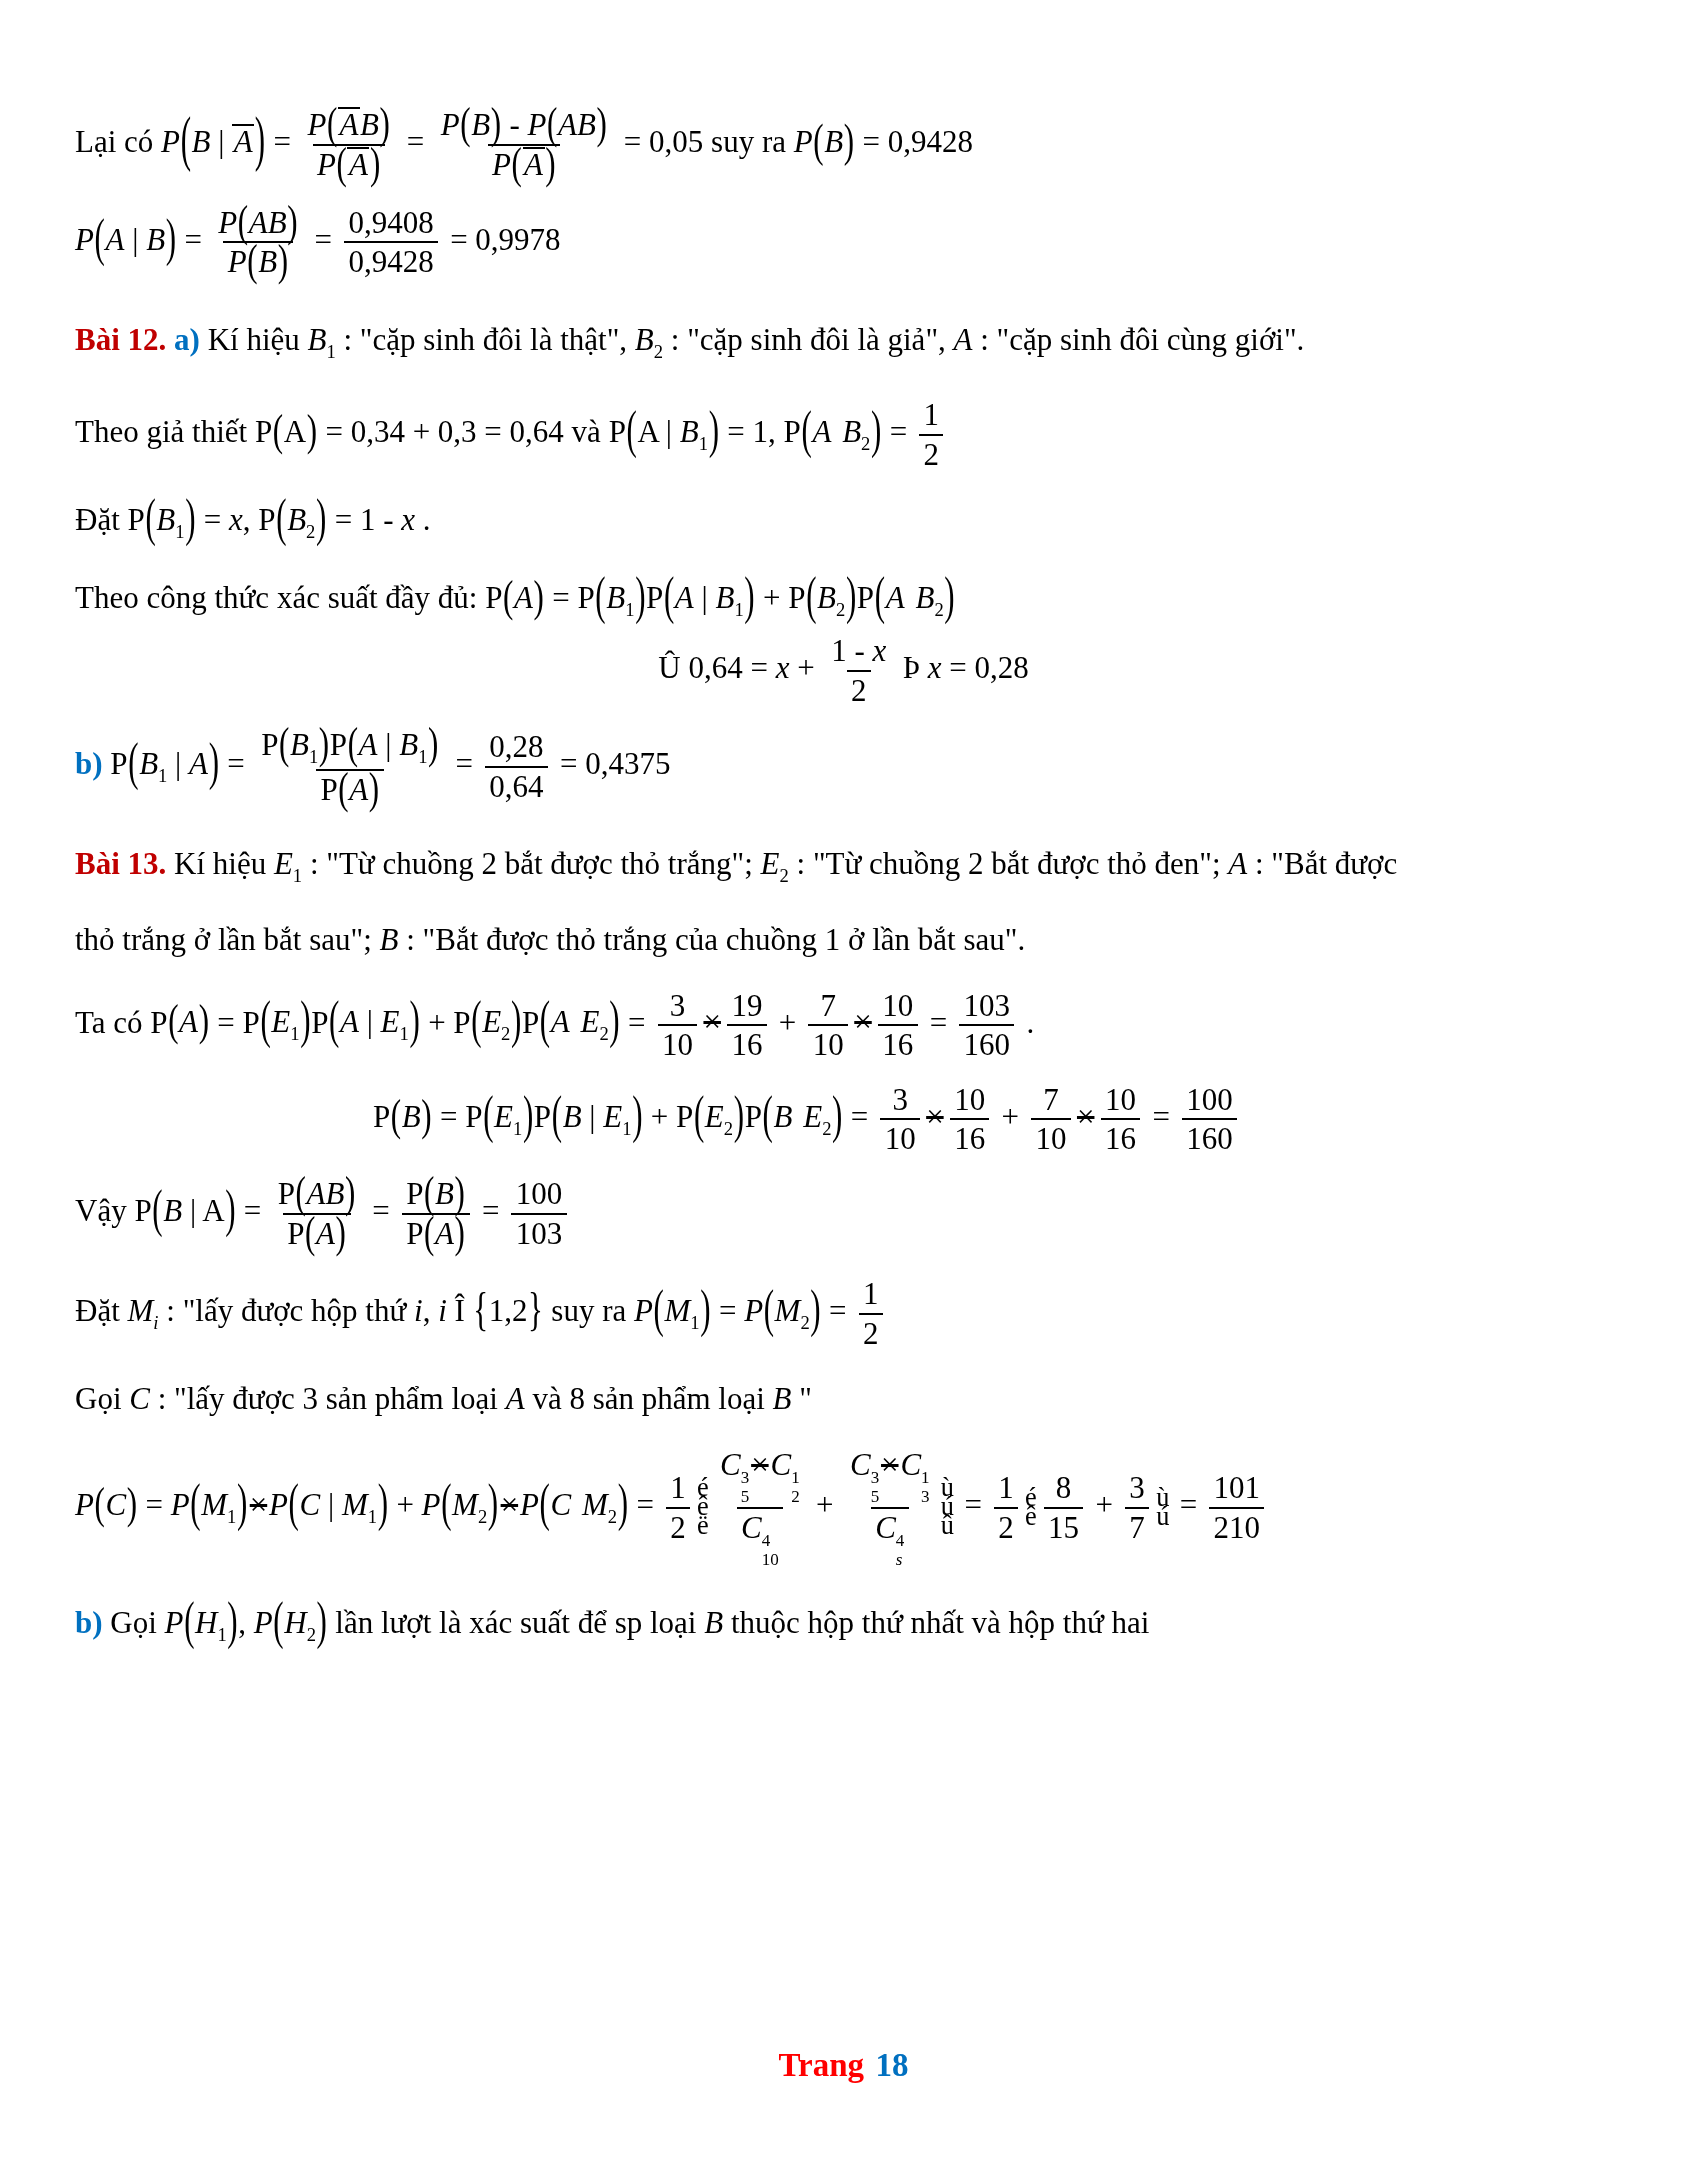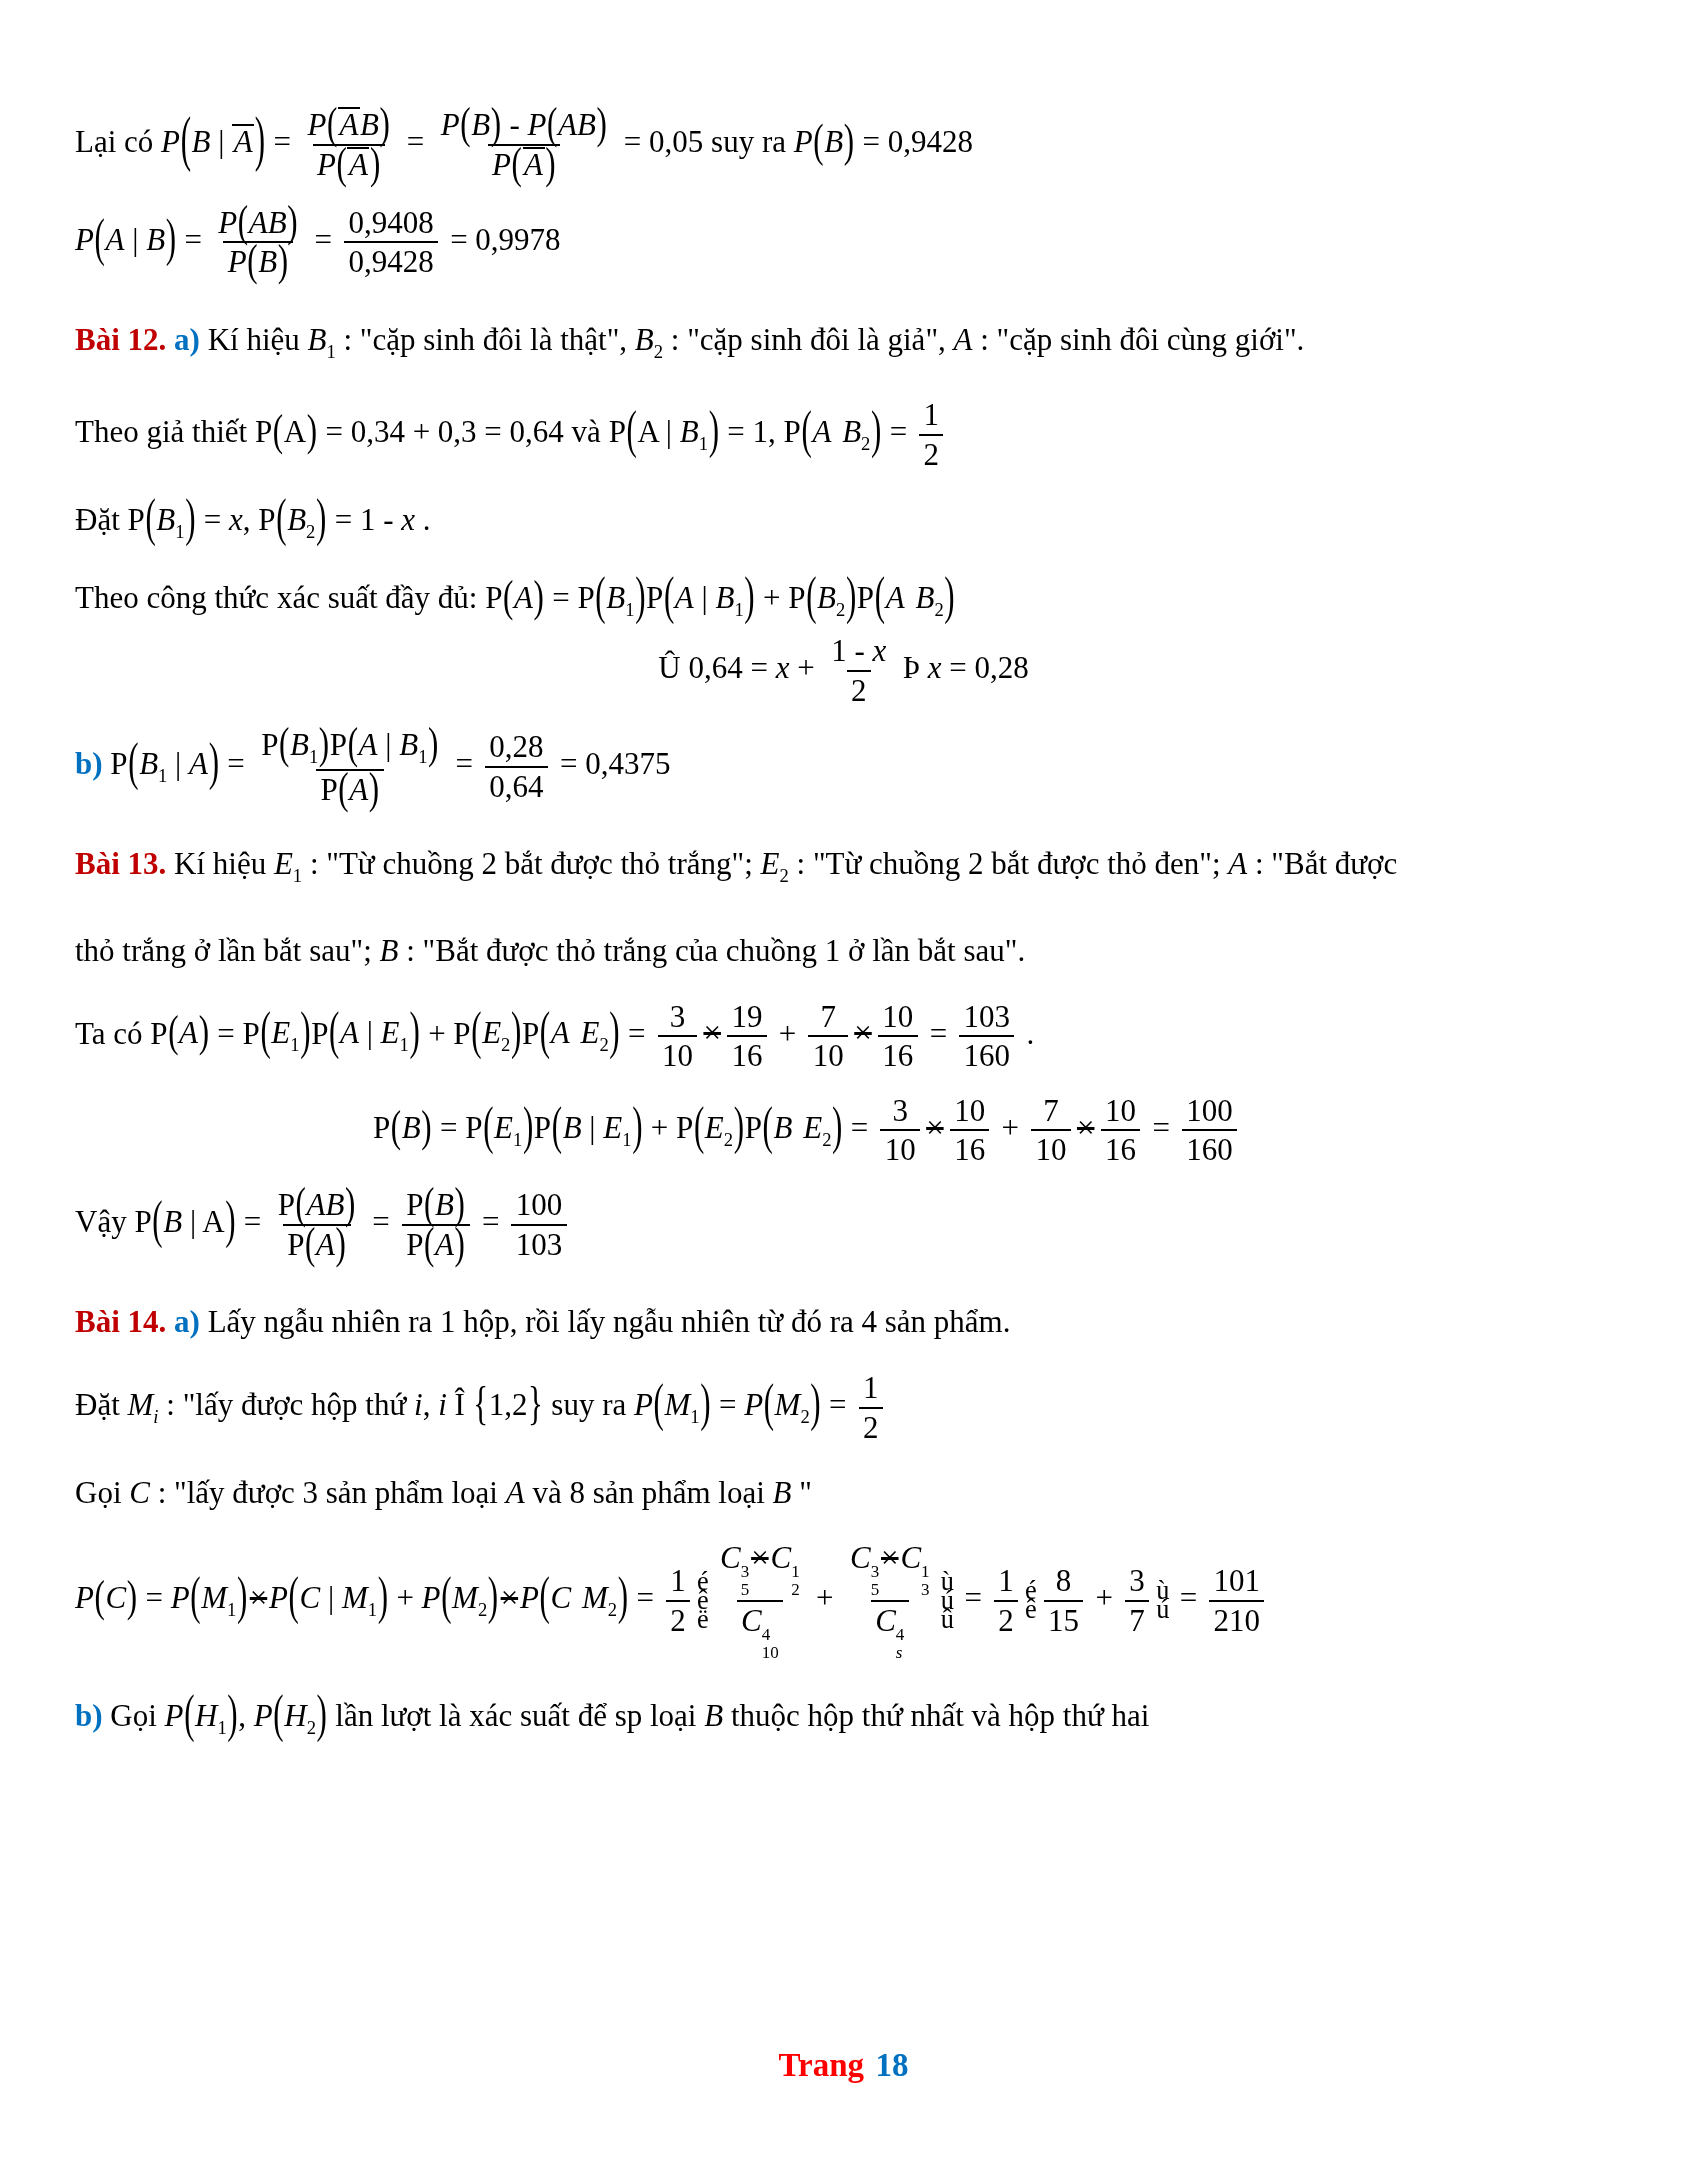--- a/index.html
+++ b/index.html
@@ -65,21 +65,21 @@
           <span class="de"><span class="tt">2</span></span>
         </span><span class="tt"> Þ  </span><span class="it">x</span><span class="tt"> = 0,28</span></div>
       <div class="line" style="margin-top: 16.5px;"><span class="ab">b) </span><span class="tt">P</span><span class="pg"><span class="pr" style="transform: scaleY(1.7);">(</span><span class="sb-wrap"><span class="it">B</span><span class="sb">1</span></span><span class="tt"> | </span><span class="it">A</span><span class="pr" style="transform: scaleY(1.7);">)</span></span><span class="tt"> = </span><span class="fr">
           <span class="nu"><span class="tt">P</span><span class="pg"><span class="pr" style="transform: scaleY(1.4);">(</span><span class="sb-wrap"><span class="it">B</span><span class="sb">1</span></span><span class="pr" style="transform: scaleY(1.4);">)</span></span><span class="tt">P</span><span class="pg"><span class="pr" style="transform: scaleY(1.4);">(</span><span class="it">A</span><span class="tt"> | </span><span class="sb-wrap"><span class="it">B</span><span class="sb">1</span></span><span class="pr" style="transform: scaleY(1.4);">)</span></span></span>
           <span class="de"><span class="tt">P</span><span class="pg"><span class="pr" style="transform: scaleY(1.4);">(</span><span class="it">A</span><span class="pr" style="transform: scaleY(1.4);">)</span></span></span>
         </span><span class="tt"> = </span><span class="fr">
           <span class="nu"><span class="tt">0,28</span></span>
           <span class="de"><span class="tt">0,64</span></span>
         </span><span class="tt"> = 0,4375</span></div>
       <div class="line" style="margin-top: 33px;"><span class="hd">Bài 13. </span><span class="tt">Kí hiệu </span><span class="sb-wrap"><span class="it">E</span><span class="sb">1</span></span><span class="tt"> : "Từ chuồng 2 bắt được thỏ trắng"; </span><span class="sb-wrap"><span class="it">E</span><span class="sb">2</span></span><span class="tt"> : "Từ chuồng 2 bắt được thỏ đen"; </span><span class="it">A</span><span class="tt"> : "Bắt được</span></div>
-      <div class="line" style="margin-top: 38px;"><span class="tt">thỏ trắng ở lần bắt sau"; </span><span class="it">B</span><span class="tt"> : "Bắt được thỏ trắng của chuồng 1 ở lần bắt sau".</span></div>
+      <div class="line" style="margin-top: 27px;"><span class="tt">thỏ trắng ở lần bắt sau"; </span><span class="it">B</span><span class="tt"> : "Bắt được thỏ trắng của chuồng 1 ở lần bắt sau".</span></div>
       <div class="line" style="margin-top: 23px;"><span class="tt">Ta có </span><span class="tt">P</span><span class="pg"><span class="pr" style="transform: scaleY(1.4);">(</span><span class="it">A</span><span class="pr" style="transform: scaleY(1.4);">)</span></span><span class="tt"> = P</span><span class="pg"><span class="pr" style="transform: scaleY(1.7);">(</span><span class="sb-wrap"><span class="it">E</span><span class="sb">1</span></span><span class="pr" style="transform: scaleY(1.7);">)</span></span><span class="tt">P</span><span class="pg"><span class="pr" style="transform: scaleY(1.7);">(</span><span class="it">A</span><span class="tt"> | </span><span class="sb-wrap"><span class="it">E</span><span class="sb">1</span></span><span class="pr" style="transform: scaleY(1.7);">)</span></span><span class="tt"> + P</span><span class="pg"><span class="pr" style="transform: scaleY(1.7);">(</span><span class="sb-wrap"><span class="it">E</span><span class="sb">2</span></span><span class="pr" style="transform: scaleY(1.7);">)</span></span><span class="tt">P</span><span class="pg"><span class="pr" style="transform: scaleY(1.7);">(</span><span class="it">A</span><span class="gp" style="display: inline-block; width: 0.35em;"></span><span class="sb-wrap"><span class="it">E</span><span class="sb">2</span></span><span class="pr" style="transform: scaleY(1.7);">)</span></span><span class="tt"> = </span><span class="fr">
           <span class="nu"><span class="tt">3</span></span>
           <span class="de"><span class="tt">10</span></span>
         </span><span class="xx">×</span><span class="fr">
           <span class="nu"><span class="tt">19</span></span>
           <span class="de"><span class="tt">16</span></span>
         </span><span class="tt"> + </span><span class="fr">
           <span class="nu"><span class="tt">7</span></span>
           <span class="de"><span class="tt">10</span></span>
         </span><span class="xx">×</span><span class="fr">
@@ -108,21 +108,20 @@
       <div class="line" style="margin-top: 16.5px;"><span class="tt">Vậy </span><span class="tt">P</span><span class="pg"><span class="pr" style="transform: scaleY(1.7);">(</span><span class="it">B</span><span class="tt"> | </span><span class="tt">A</span><span class="pr" style="transform: scaleY(1.7);">)</span></span><span class="tt"> = </span><span class="fr">
           <span class="nu"><span class="tt">P</span><span class="pg"><span class="pr" style="transform: scaleY(1.4);">(</span><span class="it">A</span><span class="it">B</span><span class="pr" style="transform: scaleY(1.4);">)</span></span></span>
           <span class="de"><span class="tt">P</span><span class="pg"><span class="pr" style="transform: scaleY(1.4);">(</span><span class="it">A</span><span class="pr" style="transform: scaleY(1.4);">)</span></span></span>
         </span><span class="tt"> = </span><span class="fr">
           <span class="nu"><span class="tt">P</span><span class="pg"><span class="pr" style="transform: scaleY(1.4);">(</span><span class="it">B</span><span class="pr" style="transform: scaleY(1.4);">)</span></span></span>
           <span class="de"><span class="tt">P</span><span class="pg"><span class="pr" style="transform: scaleY(1.4);">(</span><span class="it">A</span><span class="pr" style="transform: scaleY(1.4);">)</span></span></span>
         </span><span class="tt"> = </span><span class="fr">
           <span class="nu"><span class="tt">100</span></span>
           <span class="de"><span class="tt">103</span></span>
         </span></div>
-      <div class="line" style="margin-top: 36px;"><span class="hd">Bài 14. </span><span class="ab">a) </span><span class="tt">Lấy ngẫu nhiên ra 1 hộp, rồi lấy ngẫu nhiên từ đó ra 4 sản phẩm.</span></div>
       <div class="line" style="margin-top: 23px;"><span class="tt">Đặt </span><span class="sb-wrap"><span class="it">M</span><span class="sb it">i</span></span><span class="tt"> : "lấy được hộp thứ </span><span class="it">i</span><span class="tt">, </span><span class="it">i</span><span class="tt"> Î </span><span class="pg"><span class="pr" style="transform: scaleY(1.5);">{</span><span class="tt">1,2</span><span class="pr" style="transform: scaleY(1.5);">}</span></span><span class="tt">  suy ra </span><span class="it">P</span><span class="pg"><span class="pr" style="transform: scaleY(1.7);">(</span><span class="sb-wrap"><span class="it">M</span><span class="sb">1</span></span><span class="pr" style="transform: scaleY(1.7);">)</span></span><span class="tt"> = </span><span class="it">P</span><span class="pg"><span class="pr" style="transform: scaleY(1.7);">(</span><span class="sb-wrap"><span class="it">M</span><span class="sb">2</span></span><span class="pr" style="transform: scaleY(1.7);">)</span></span><span class="tt"> = </span><span class="fr">
           <span class="nu"><span class="tt">1</span></span>
           <span class="de"><span class="tt">2</span></span>
         </span></div>
       <div class="line" style="margin-top: 23px;"><span class="tt">Gọi </span><span class="it">C</span><span class="tt"> : "lấy được 3 sản phẩm loại </span><span class="it">A</span><span class="tt"> và 8 sản phẩm loại </span><span class="it">B</span><span class="tt"> "</span></div>
       <div class="line" style="margin-top: 23px;"><span class="it">P</span><span class="pg"><span class="pr" style="transform: scaleY(1.4);">(</span><span class="it">C</span><span class="pr" style="transform: scaleY(1.4);">)</span></span><span class="tt"> = </span><span class="it">P</span><span class="pg"><span class="pr" style="transform: scaleY(1.7);">(</span><span class="sb-wrap"><span class="it">M</span><span class="sb">1</span></span><span class="pr" style="transform: scaleY(1.7);">)</span></span><span class="xx">×</span><span class="it">P</span><span class="pg"><span class="pr" style="transform: scaleY(1.7);">(</span><span class="it">C</span><span class="tt"> | </span><span class="sb-wrap"><span class="it">M</span><span class="sb">1</span></span><span class="pr" style="transform: scaleY(1.7);">)</span></span><span class="tt"> + </span><span class="it">P</span><span class="pg"><span class="pr" style="transform: scaleY(1.7);">(</span><span class="sb-wrap"><span class="it">M</span><span class="sb">2</span></span><span class="pr" style="transform: scaleY(1.7);">)</span></span><span class="xx">×</span><span class="it">P</span><span class="pg"><span class="pr" style="transform: scaleY(1.7);">(</span><span class="it">C</span><span class="gp" style="display: inline-block; width: 0.35em;"></span><span class="sb-wrap"><span class="it">M</span><span class="sb">2</span></span><span class="pr" style="transform: scaleY(1.7);">)</span></span><span class="tt"> = </span><span class="fr">
           <span class="nu"><span class="tt">1</span></span>
           <span class="de"><span class="tt">2</span></span>
         </span><span class="stk">
           <span class="stk-g">é</span>

